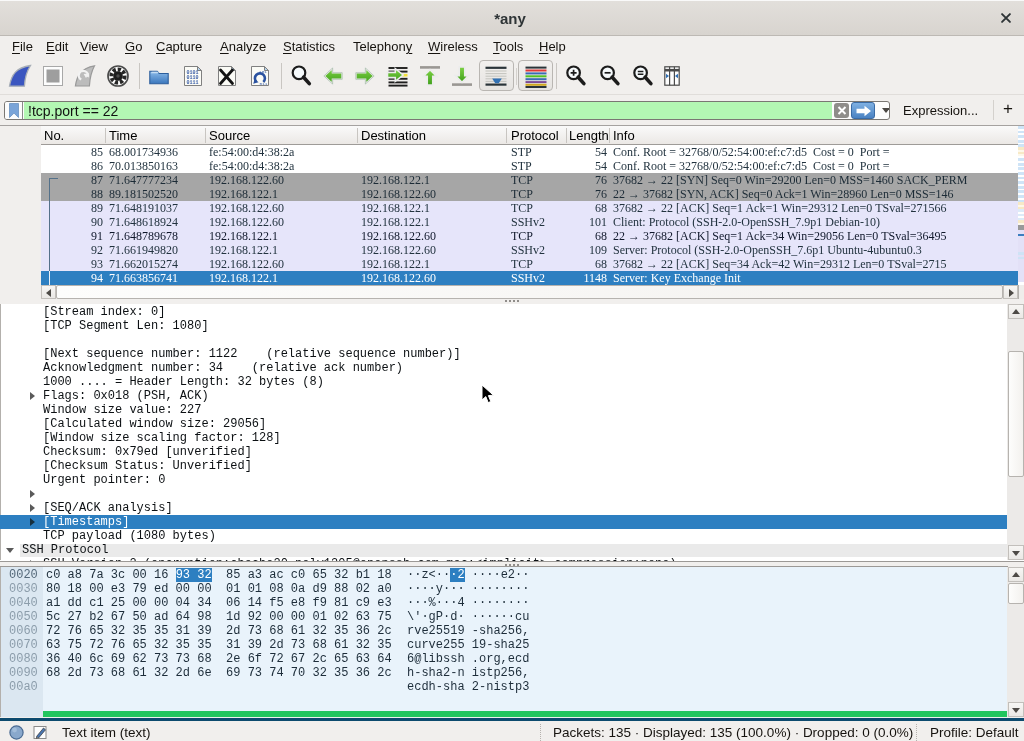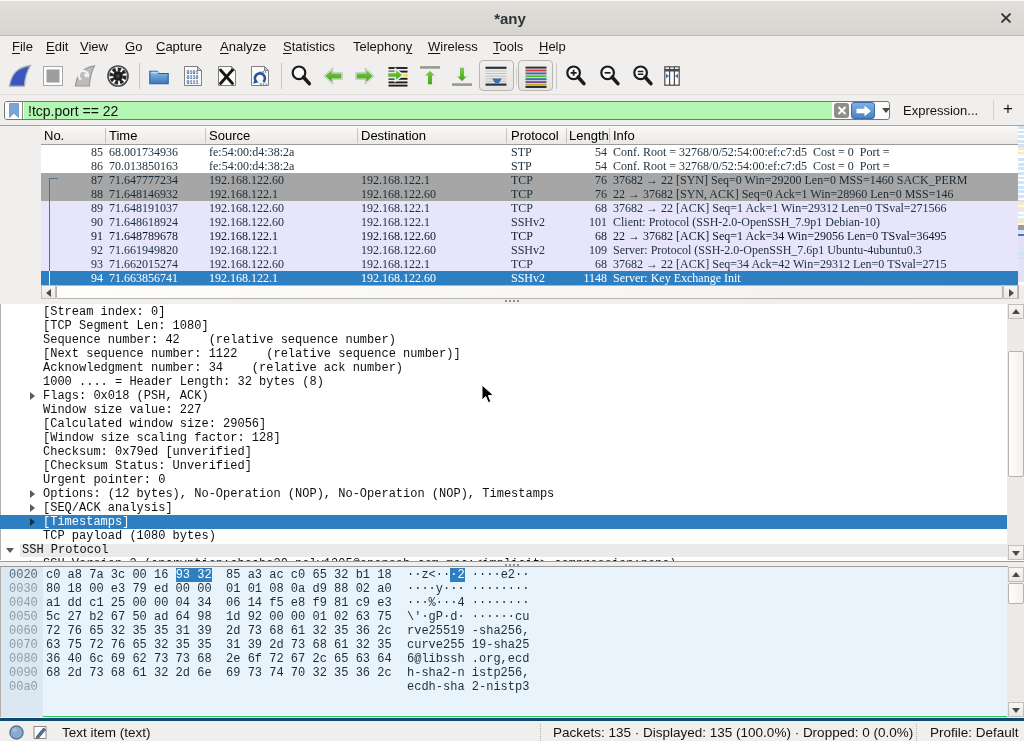--- a/index.html
+++ b/index.html
@@ -67,21 +67,21 @@
 
 
 #splitter1 { left:0; top:299px; width:1024px; height:5px; background:#f1efed; }
 #details { left:0; top:304px; width:1024px; height:257px; background:#fff; }
 .drow { position:absolute; left:0; width:1007px; height:14px; font-size:12px; line-height:14px; color:#0c1013; white-space:pre; }
 .dtri { position:absolute; width:0; height:0; border-top:4px solid transparent; border-bottom:4px solid transparent; border-left:5px solid #5a5a5a; top:3px; }
 .dtrid { position:absolute; width:0; height:0; border-left:4px solid transparent; border-right:4px solid transparent; border-top:5px solid #5a5a5a; top:5px; }
 
 
 #splitter2 { left:0; top:561px; width:1024px; height:6px; background:#f1efed; border-top:1px solid #9c9996; }
-#hexpane { left:0; top:567px; width:1024px; height:150px; background:#e9f3fb; border-bottom:1px solid #22c55e; }
+#hexpane { left:0; top:567px; width:1024px; height:150px; background:#e9f3fb; border-bottom:6px solid #22c55e; }
 .hrow { position:absolute; left:0; width:1007px; height:14px; font-size:12px; line-height:14px; white-space:pre; color:#1d2d3a; }
 .hoff { position:absolute; left:9px; color:#8c9dab; }
 .hbytes { position:absolute; left:46px; }
 .hascii { position:absolute; left:407px; }
 .hsel { background:#2d7fc1; color:#fff; }
 
 
 #status { left:0; top:718px; width:1024px; height:23px; background:#f1efed; border-top:3px solid #0c4a6e; font-size:13.5px; color:#16130f; }
 </style>
 </head>
@@ -309,21 +309,21 @@
       <span class="hb" style="left:64px"></span>
       <span class="hb" style="left:164px"></span>
       <span class="hb" style="left:316px"></span>
       <span class="hb" style="left:465px"></span>
       <span class="hb" style="left:525px"></span>
       <span class="hb" style="left:568px"></span>
     </div>
     <div class="prow mono" style="top:19px;background:#fff;color:#22333f"><span class="c-no">85</span><span class="c-time">68.001734936</span><span class="c-src">fe:54:00:d4:38:2a</span><span class="c-proto">STP</span><span class="c-len">54</span><span class="c-info">Conf. Root = 32768/0/52:54:00:ef:c7:d5  Cost = 0  Port = </span></div>
     <div class="prow mono" style="top:33px;background:#fff;color:#22333f"><span class="c-no">86</span><span class="c-time">70.013850163</span><span class="c-src">fe:54:00:d4:38:2a</span><span class="c-proto">STP</span><span class="c-len">54</span><span class="c-info">Conf. Root = 32768/0/52:54:00:ef:c7:d5  Cost = 0  Port = </span></div>
     <div class="prow mono" style="top:47px;background:#a6a6a6;color:#1c2b36"><span class="c-no">87</span><span class="c-time">71.647777234</span><span class="c-src">192.168.122.60</span><span class="c-dst">192.168.122.1</span><span class="c-proto">TCP</span><span class="c-len">76</span><span class="c-info">37682 → 22 [SYN] Seq=0 Win=29200 Len=0 MSS=1460 SACK_PERM</span></div>
-    <div class="prow mono" style="top:61px;background:#a6a6a6;color:#1c2b36"><span class="c-no">88</span><span class="c-time">71.648146932</span><span class="c-src">192.168.122.1</span><span class="c-dst">192.168.122.60</span><span class="c-proto">TCP</span><span class="c-len">76</span><span class="c-info">22 → 37682 [SYN, ACK] Seq=0 Ack=1 Win=28960 Len=0 MSS=146</span></div>
+    <div class="prow mono" style="top:61px;background:#a6a6a6;color:#1c2b36"><span class="c-no">88</span><span class="c-time">89.181502520</span><span class="c-src">192.168.122.1</span><span class="c-dst">192.168.122.60</span><span class="c-proto">TCP</span><span class="c-len">76</span><span class="c-info">22 → 37682 [SYN, ACK] Seq=0 Ack=1 Win=28960 Len=0 MSS=146</span></div>
     <div class="prow mono" style="top:75px;background:#e6e5fa;color:#22333f"><span class="c-no">89</span><span class="c-time">71.648191037</span><span class="c-src">192.168.122.60</span><span class="c-dst">192.168.122.1</span><span class="c-proto">TCP</span><span class="c-len">68</span><span class="c-info">37682 → 22 [ACK] Seq=1 Ack=1 Win=29312 Len=0 TSval=271566</span></div>
     <div class="prow mono" style="top:89px;background:#e6e5fa;color:#22333f"><span class="c-no">90</span><span class="c-time">71.648618924</span><span class="c-src">192.168.122.60</span><span class="c-dst">192.168.122.1</span><span class="c-proto">SSHv2</span><span class="c-len">101</span><span class="c-info">Client: Protocol (SSH-2.0-OpenSSH_7.9p1 Debian-10)</span></div>
     <div class="prow mono" style="top:103px;background:#e6e5fa;color:#0f172a"><span class="c-no">91</span><span class="c-time">71.648789678</span><span class="c-src">192.168.122.1</span><span class="c-dst">192.168.122.60</span><span class="c-proto">TCP</span><span class="c-len">68</span><span class="c-info">22 → 37682 [ACK] Seq=1 Ack=34 Win=29056 Len=0 TSval=36495</span></div>
     <div class="prow mono" style="top:117px;background:#e6e5fa;color:#22333f"><span class="c-no">92</span><span class="c-time">71.661949820</span><span class="c-src">192.168.122.1</span><span class="c-dst">192.168.122.60</span><span class="c-proto">SSHv2</span><span class="c-len">109</span><span class="c-info">Server: Protocol (SSH-2.0-OpenSSH_7.6p1 Ubuntu-4ubuntu0.3</span></div>
     <div class="prow mono" style="top:131px;background:#e6e5fa;color:#22333f"><span class="c-no">93</span><span class="c-time">71.662015274</span><span class="c-src">192.168.122.60</span><span class="c-dst">192.168.122.1</span><span class="c-proto">TCP</span><span class="c-len">68</span><span class="c-info">37682 → 22 [ACK] Seq=34 Ack=42 Win=29312 Len=0 TSval=2715</span></div>
     <div class="prow mono" style="top:145px;background:#2d7fc1;color:#fff"><span class="c-no">94</span><span class="c-time">71.663856741</span><span class="c-src">192.168.122.1</span><span class="c-dst">192.168.122.60</span><span class="c-proto">SSHv2</span><span class="c-len">1148</span><span class="c-info">Server: Key Exchange Init</span></div>
     <div style="position:absolute;left:8px;top:52px;width:1px;height:107px;background:#54718a"></div>
     <div style="position:absolute;left:8px;top:52px;width:9px;height:1px;background:#54718a"></div>
     <div style="position:absolute;left:8px;top:145px;width:1px;height:14px;background:#e8f0f8"></div>
 
@@ -359,32 +359,31 @@
       </div>
   </div>
 
   <div class="abs" id="splitter1">
       <div style="position:absolute;left:505px;top:1px;width:14px;height:2px;background:repeating-linear-gradient(90deg,#908d8a 0 2px,transparent 2px 4px)"></div>
     </div>
   <div class="abs" id="details">
     <div style="position:absolute;left:0;top:0;width:1px;height:256px;background:#b3b0ac"></div>
     <div class="drow mono" style="top:1px"><span style="position:absolute;left:43px">[Stream index: 0]</span></div>
     <div class="drow mono" style="top:15px"><span style="position:absolute;left:43px">[TCP Segment Len: 1080]</span></div>
-    <div class="drow mono" style="top:29px"><span style="position:absolute;left:43px">Sequence number: 42    (relative sequence number)</span></div>
     <div class="drow mono" style="top:43px"><span style="position:absolute;left:43px">[Next sequence number: 1122    (relative sequence number)]</span></div>
     <div class="drow mono" style="top:57px"><span style="position:absolute;left:43px">Acknowledgment number: 34    (relative ack number)</span></div>
     <div class="drow mono" style="top:71px"><span style="position:absolute;left:43px">1000 .... = Header Length: 32 bytes (8)</span></div>
     <div class="drow mono" style="top:85px"><i class="dtri" style="left:30px"></i><span style="position:absolute;left:43px">Flags: 0x018 (PSH, ACK)</span></div>
     <div class="drow mono" style="top:99px"><span style="position:absolute;left:43px">Window size value: 227</span></div>
     <div class="drow mono" style="top:113px"><span style="position:absolute;left:43px">[Calculated window size: 29056]</span></div>
     <div class="drow mono" style="top:127px"><span style="position:absolute;left:43px">[Window size scaling factor: 128]</span></div>
     <div class="drow mono" style="top:141px"><span style="position:absolute;left:43px">Checksum: 0x79ed [unverified]</span></div>
     <div class="drow mono" style="top:155px"><span style="position:absolute;left:43px">[Checksum Status: Unverified]</span></div>
     <div class="drow mono" style="top:169px"><span style="position:absolute;left:43px">Urgent pointer: 0</span></div>
-    <div class="drow mono" style="top:183px"><i class="dtri" style="left:30px"></i><span style="position:absolute;left:43px">Options: (12 bytes), No-Operation (NOP), No-Operation (NOP), Timestamps</span></div>
+    <div class="drow mono" style="top:183px"><i class="dtri" style="left:30px"></i></div>
     <div class="drow mono" style="top:211px;background:#2d7fc1;color:#fff"><i class="dtri" style="left:30px;border-left-color:#16303f"></i><span style="position:absolute;left:43px">[Timestamps]</span></div>
     <div class="drow mono" style="top:197px"><i class="dtri" style="left:30px"></i><span style="position:absolute;left:43px">[SEQ/ACK analysis]</span></div>
     <div class="drow mono" style="top:225px"><span style="position:absolute;left:43px">TCP payload (1080 bytes)</span></div>
     <div style="position:absolute;left:20px;top:240px;width:987px;height:13px;background:#eaeaea"></div>
       <div class="drow mono" style="top:239px"><i class="dtrid" style="left:6px"></i><span style="position:absolute;left:22px">SSH Protocol</span></div>
     <div class="drow mono" style="top:253px"><i class="dtri" style="left:30px"></i><span style="position:absolute;left:43px">SSH Version 2 (encryption:chacha20-poly1305@openssh.com mac:&lt;implicit&gt; compression:none)</span></div>
 
     <div class="sb" style="left:1007px;top:0;width:17px;height:256px"></div>
     <div class="sbtn" style="left:1008px;top:0px;width:16px;height:15px">
         <div class="arr arr-up" style="left:3px;top:4px"></div>

